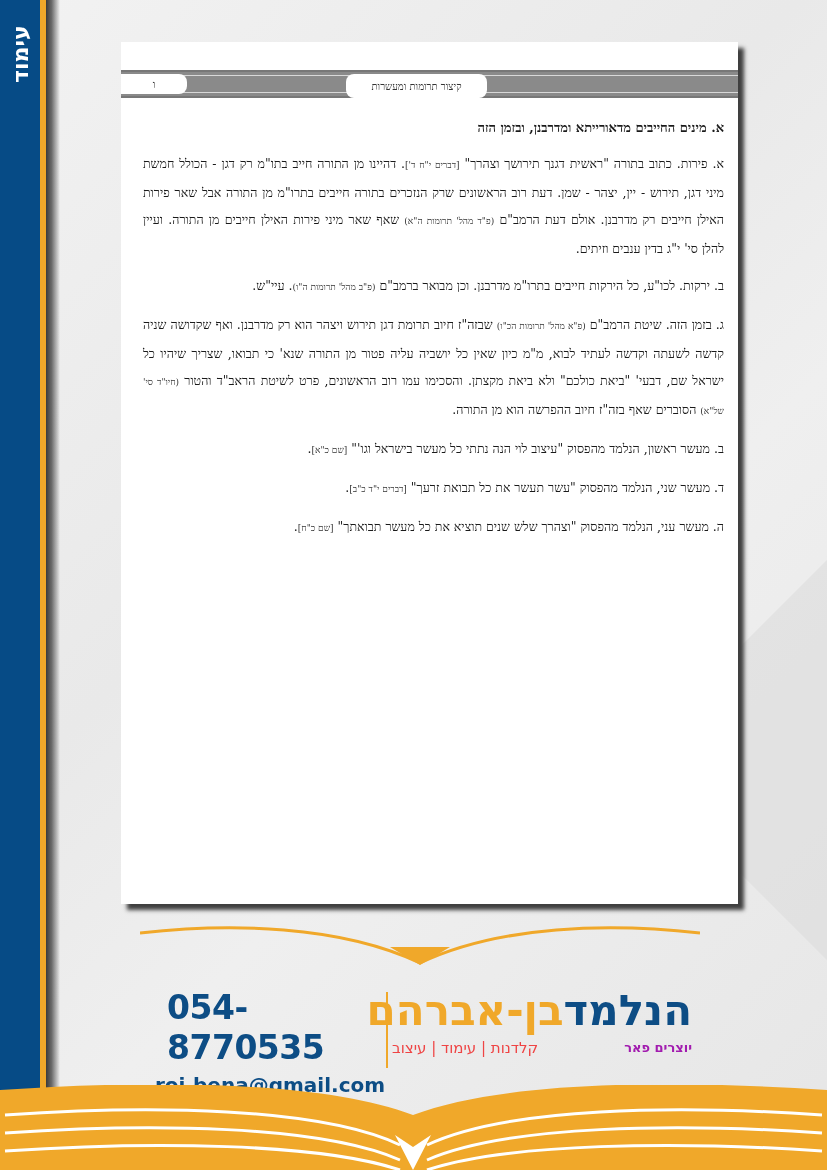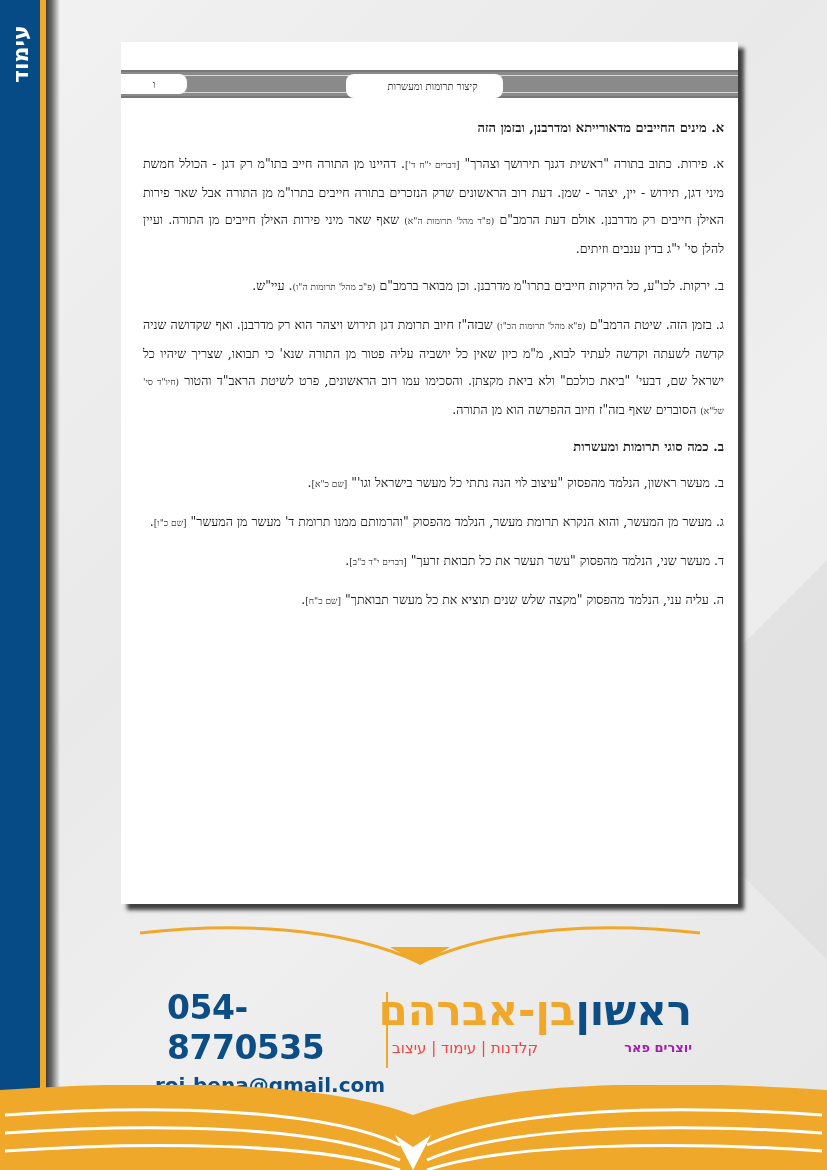--- a/index.html
+++ b/index.html
@@ -40,21 +40,21 @@
   }
   .header-bar::before {
     content:""; position:absolute; left:0; right:0; top:3px; height:1px; background:#d8d8d8;
   }
   .header-bar::after {
     content:""; position:absolute; left:0; right:0; bottom:3px; height:1px; background:#d8d8d8;
   }
   .header-title-pill {
     position:absolute; left:225px; top:2px; width:141px; height:24px; background:#fff;
     border-radius:8px; z-index:2;
-    font-size:10px; color:#333; display:flex; align-items:center; justify-content:center;padding-left:16px;
+    font-size:10px; color:#333; display:flex; align-items:center; justify-content:center;
   }
   .header-page-pill {
     position:absolute; left:0; top:2px; width:66px; height:20px; background:#fff;
     border-radius:0 8px 8px 0; z-index:2;
     font-size:10px; color:#333; display:flex; align-items:center; justify-content:center;
   }
   .content {
     position:absolute; right:14px; left:22px; top:74px;
     font-size:12.5px; color:#1a1a1a; line-height:27px; text-align:justify;
   }
@@ -111,41 +111,39 @@
     <div class="header-title-pill">קיצור תרומות ומעשרות</div>
     <div class="header-page-pill">ו</div>
   </div>
 
   <div class="content">
     <h2>א. מינים החייבים מדאורייתא ומדרבנן, ובזמן הזה</h2>
     <p><span>א. פירות. כתוב בתורה "ראשית דגנך תירושך וצהרך"</span> <span class="ref">[דברים י"ח ד']</span><span>. דהיינו מן התורה חייב בתו"מ רק דגן - הכולל חמשת מיני דגן, תירוש - יין, יצהר - שמן. דעת רוב הראשונים שרק הנזכרים בתורה חייבים בתרו"מ מן התורה אבל שאר פירות האילן חייבים רק מדרבנן. אולם דעת הרמב"ם</span> <span class="ref">(פ"ד מהל' תרומות ה"א)</span><span> שאף שאר מיני פירות האילן חייבים מן התורה. ועיין להלן סי' י"ג בדין ענבים וזיתים.</span></p>
     <p><span>ב. ירקות. לכו"ע, כל הירקות חייבים בתרו"מ מדרבנן. וכן מבואר ברמב"ם</span> <span class="ref">(פ"ב מהל' תרומות ה"ו)</span><span>. עיי"ש.</span></p>
     <p><span>ג. בזמן הזה. שיטת הרמב"ם</span> <span class="ref">(פ"א מהל' תרומות הכ"ו)</span><span> שבזה"ז חיוב תרומת דגן תירוש ויצהר הוא רק מדרבנן. ואף שקדושה שניה קדשה לשעתה וקדשה לעתיד לבוא, מ"מ כיון שאין כל יושביה עליה פטור מן התורה שנא' כי תבואו, שצריך שיהיו כל ישראל שם, דבעי' "ביאת כולכם" ולא ביאת מקצתן. והסכימו עמו רוב הראשונים, פרט לשיטת הראב"ד והטור</span> <span class="ref">(חיו"ד סי' של"א)</span><span> הסוברים שאף בזה"ז חיוב ההפרשה הוא מן התורה.</span></p>
 
-    <h2 class="h2b">ב. כמה סוגי תרומות ומעשרות</h2>
     <p><span>ב. מעשר ראשון, הנלמד מהפסוק "עיצוב לוי הנה נתתי כל מעשר בישראל וגו'"</span> <span class="ref">[שם כ"א]</span><span>.</span></p>
-    <p><span>ג. מעשר מן המעשר, והוא הנקרא תרומת מעשר, הנלמד מהפסוק "והרמותם ממנו תרומת ד' מעשר מן המעשר"</span> <span class="ref">[שם כ"ו]</span><span>.</span></p>
     <p><span>ד. מעשר שני, הנלמד מהפסוק "עשר תעשר את כל תבואת זרעך"</span> <span class="ref">[דברים י"ד כ"ב]</span><span>.</span></p>
-    <p><span>ה. עליה עני, הנלמד מהפסוק "מקצה שלש שנים תוציא את כל מעשר תבואתך"</span> <span class="ref">[שם כ"ח]</span><span>.</span></p>
+    <p><span>ה. מעשר עני, הנלמד מהפסוק "וצהרך שלש שנים תוציא את כל מעשר תבואתך"</span> <span class="ref">[שם כ"ח]</span><span>.</span></p>
   </div>
 </div>
 
 <svg class="footer-arc" viewBox="0 0 560 40">
   <path d="M0 8 C 90 -2, 200 0, 280 38 C 360 0, 470 -2, 560 8" fill="none" stroke="#f0a82a" stroke-width="3"></path>
   <path d="M250 22 L280 40 L310 22 Z" fill="#f0a82a"></path>
 </svg>
 
 <div class="contact">
   <div class="phone">054-8770535</div>
   <div class="email">roi.bena@gmail.com</div>
 </div>
 <div class="divider-v"></div>
 <div class="brand">
   <div class="brand-name">
-    <span class="brand-first">ראשון</span><span class="brand-last">בן-אברהם</span>
+    <span class="brand-first">הנלמד</span><span class="brand-last">בן-אברהם</span>
   </div>
   <div class="brand-sub">
     <span class="brand-tagline">יוצרים פאר</span>
     <span class="brand-services">קלדנות | עימוד | עיצוב</span>
   </div>
 </div>
 
 <svg class="footer-book" viewBox="0 0 827 85" preserveAspectRatio="none">
   <path d="M0 5 C 150 -5, 320 -5, 413 30 C 506 -5, 677 -5, 827 5 L827 85 L0 85 Z" fill="#f0a82a"></path>
   <path d="M5 30 C 150 20, 320 22, 400 60" fill="none" stroke="#fff" stroke-width="3"></path>

